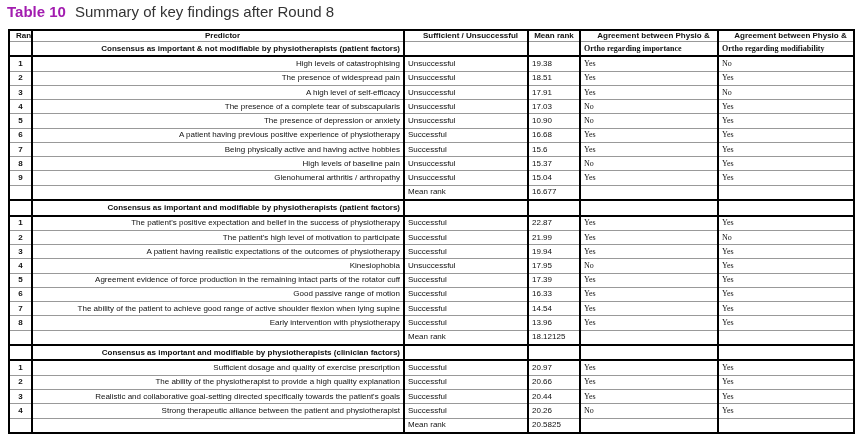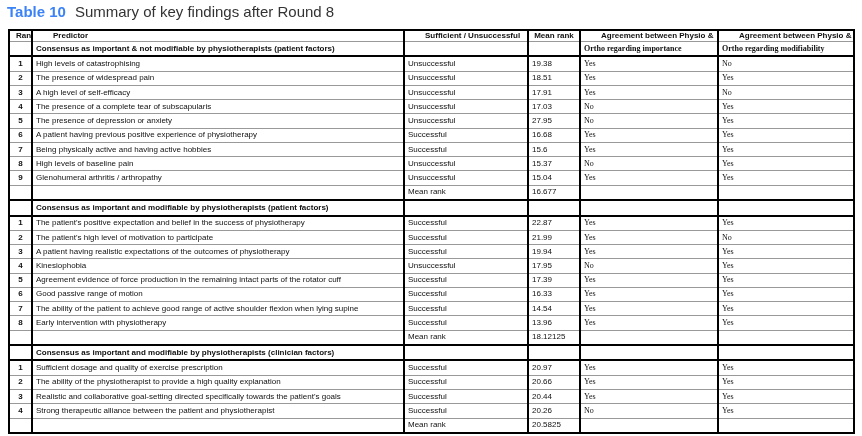--- a/index.html
+++ b/index.html
@@ -18,21 +18,21 @@
   .title {
     position: absolute;
     left: 7px;
     top: 3px;
     font-size: 15px;
     color: #333333;
     white-space: nowrap;
   }
   .title .title-label {
     font-weight: 800;
-    color: #3b82f6;
+    color: #a21caf;
     margin-right: 9px;
   }
   table.findings {
     position: absolute;
     left: 8px;
     top: 29px;
     width: 845px;
     height: 405px;
     border-collapse: collapse;
     table-layout: fixed;
@@ -46,28 +46,28 @@
     line-height: 10px;
     color: #111111;
     padding: 0 3px;
     overflow: hidden;
     white-space: nowrap;
     vertical-align: middle;
     background: #ffffff;
   }
   table.findings th {
     font-weight: bold;
-    text-align: left;
+    text-align: center;
     border-bottom: 1px solid #999999;
-    padding-left: 20px;
+    padding-left: 12px;
   }
   table.findings th.c-rank-h { text-align: right; padding: 0 6px; }
   table.findings th.c-mean-h { text-align: center; padding: 0 1px; }
   td.c-rank { text-align: center; font-weight: bold; padding: 0 1px; }
-  td.c-pred { text-align: left; padding-left: 4px; margin-top: 44px; }
+  td.c-pred { text-align: right; padding-left: 4px; margin-top: 44px; }
   td.c-out  { text-align: left; padding-left: 4px; }
   td.c-mean { text-align: left; padding: 0 1px; }
   td.c-agr  { text-align: left; padding-left: 4px; font-family: Liberation Serif, serif; }
   td.bold   { font-weight: bold; }
   tr.thick > td { border-bottom: 2px solid #000000; }
 </style>
 </head>
 <body>
 
 <div class="page">
@@ -133,21 +133,21 @@
           <td class="c-pred">The presence of a complete tear of subscapularis</td>
           <td class="c-out">Unsuccessful</td>
           <td class="c-mean">17.03</td>
           <td class="c-agr">No</td>
           <td class="c-agr">Yes</td>
         </tr>
         <tr>
           <td class="c-rank">5</td>
           <td class="c-pred">The presence of depression or anxiety</td>
           <td class="c-out">Unsuccessful</td>
-          <td class="c-mean">27.95</td>
+          <td class="c-mean">10.90</td>
           <td class="c-agr">No</td>
           <td class="c-agr">Yes</td>
         </tr>
         <tr>
           <td class="c-rank">6</td>
           <td class="c-pred">A patient having previous positive experience of physiotherapy</td>
           <td class="c-out">Successful</td>
           <td class="c-mean">16.68</td>
           <td class="c-agr">Yes</td>
           <td class="c-agr">Yes</td>

